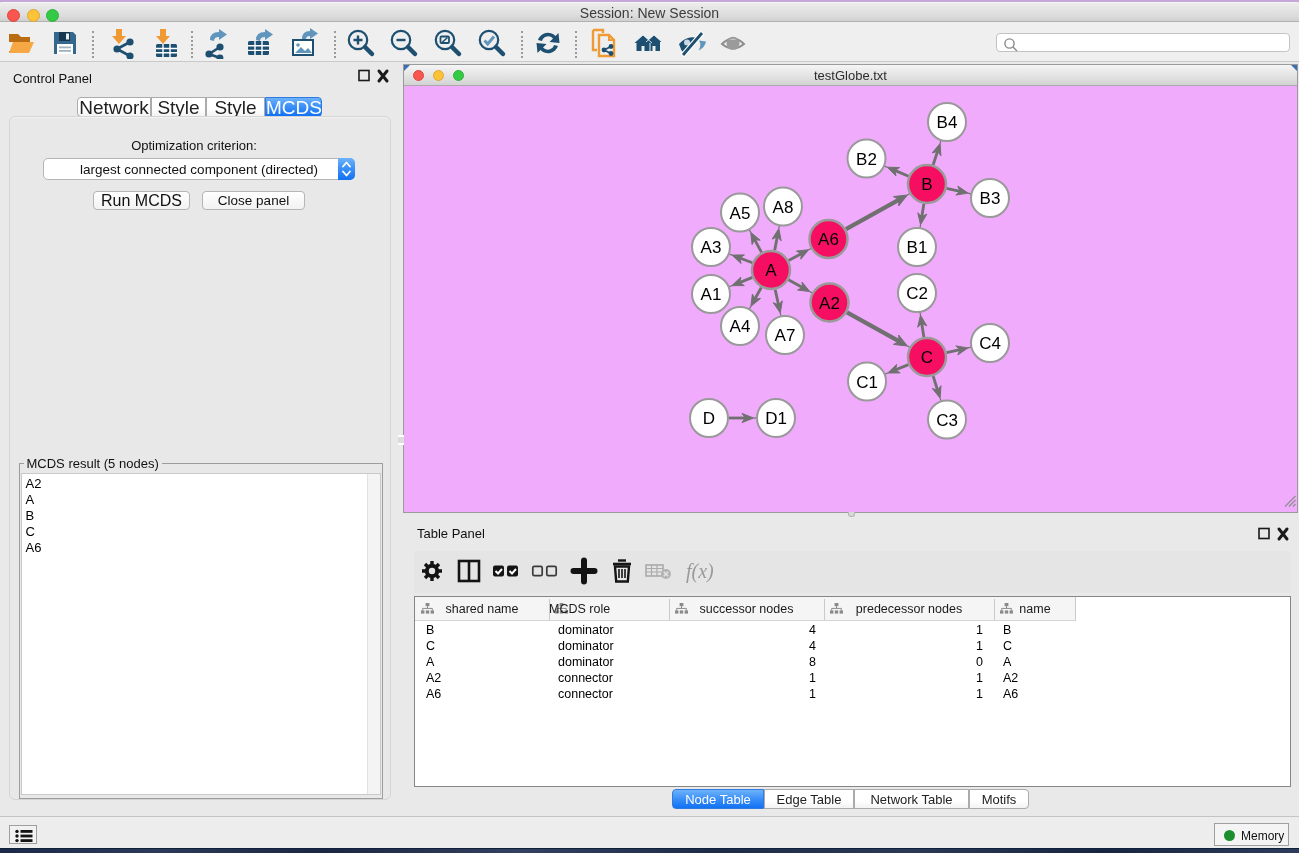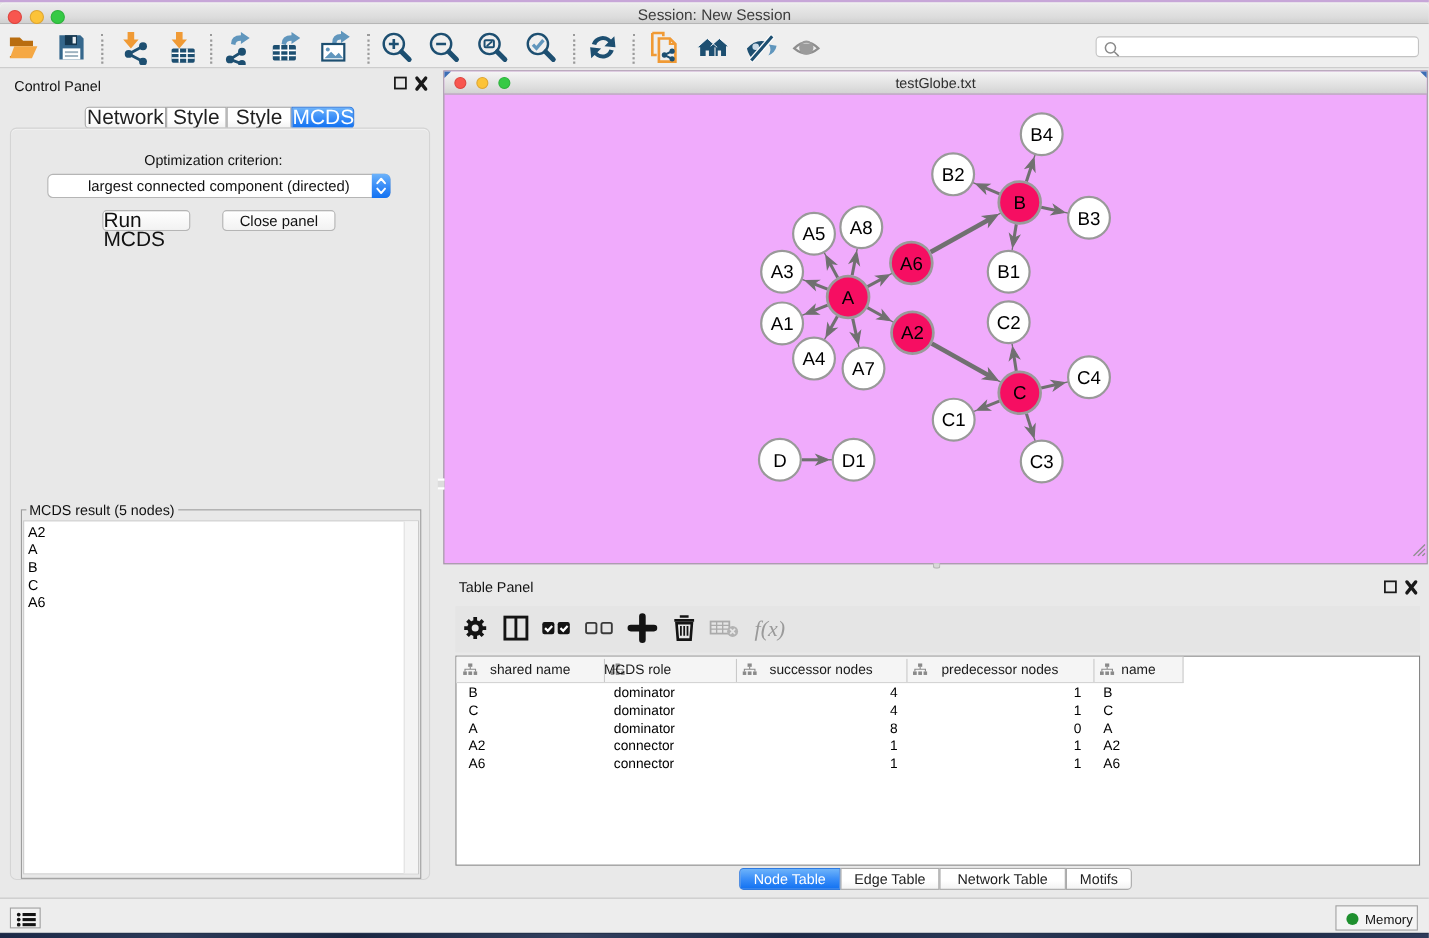--- a/index.html
+++ b/index.html
@@ -203,21 +203,21 @@
   <div id="dropdown" style="position:absolute; left:33px; top:41px; width:312px; height:22px; background:#fff; border:1px solid #b5b5b5; border-radius:5px;">
     <div style="position:absolute; left:0; width:100%; top:3px; text-align:center; font-size:13.5px; color:#111;">largest connected component (directed)</div>
     <div style="position:absolute; right:-1px; top:-1px; width:17px; height:22px; border-radius:0 5px 5px 0; background:linear-gradient(#6db3fa,#3a8ef8 50%,#1272f2);">
       <svg width="17" height="22" viewBox="0 0 17 22">
           <path d="M5 8.5 L8.5 4.5 L12 8.5" fill="none" stroke="#fff" stroke-width="1.8" stroke-linecap="round" stroke-linejoin="round"></path>
           <path d="M5 13.5 L8.5 17.5 L12 13.5" fill="none" stroke="#fff" stroke-width="1.8" stroke-linecap="round" stroke-linejoin="round"></path>
         </svg>
     </div>
   </div>
   <div style="position:absolute; left:-6px; top:21px; width:100%; text-align:center; font-size:13px; color:#111;">Optimization criterion:</div>
-  <div style="position:absolute; left:83px; top:74px; width:80px; height:19px; background:linear-gradient(#fff,#f2f2f2); border:1px solid #b5b5b5; border-radius:4px; font-size:19px; line-height:18px; color:#111;">Run MCDS</div>
+  <div style="position:absolute; left:83px; top:74px; width:97px; height:19px; background:linear-gradient(#fff,#f2f2f2); border:1px solid #b5b5b5; border-radius:4px; text-align:center; font-size:16px; line-height:18px; color:#111;">Run MCDS</div>
   <div style="position:absolute; left:192px; top:74px; width:103px; height:19px; background:linear-gradient(#fff,#f2f2f2); border:1px solid #b5b5b5; border-radius:4px; text-align:center; font-size:13.5px; line-height:18px; color:#111;">Close panel</div>
   <div id="groupbox" style="position:absolute; left:8.5px; top:346px; width:364px; height:336px; border:1px solid #9d9d9d;">
     <div style="position:absolute; left:4px; top:-8px; background:#e8e8e8; padding:0 3px; font-size:13px; color:#111;">MCDS result (5 nodes)</div>
     <div style="position:absolute; left:1px; top:9px; width:360px; height:322px; background:#fff; border:1px solid #c9c9c9;">
       <div style="position:absolute; left:4px; top:2px; font-size:13px; line-height:16px; color:#000;">A2<br>A<br>B<br>C<br>A6</div>
       <div style="position:absolute; right:0px; top:0; width:13px; height:100%; background:#f4f4f4; border-left:1px solid #e2e2e2;"></div>
     </div>
   </div>
 </div>
 

